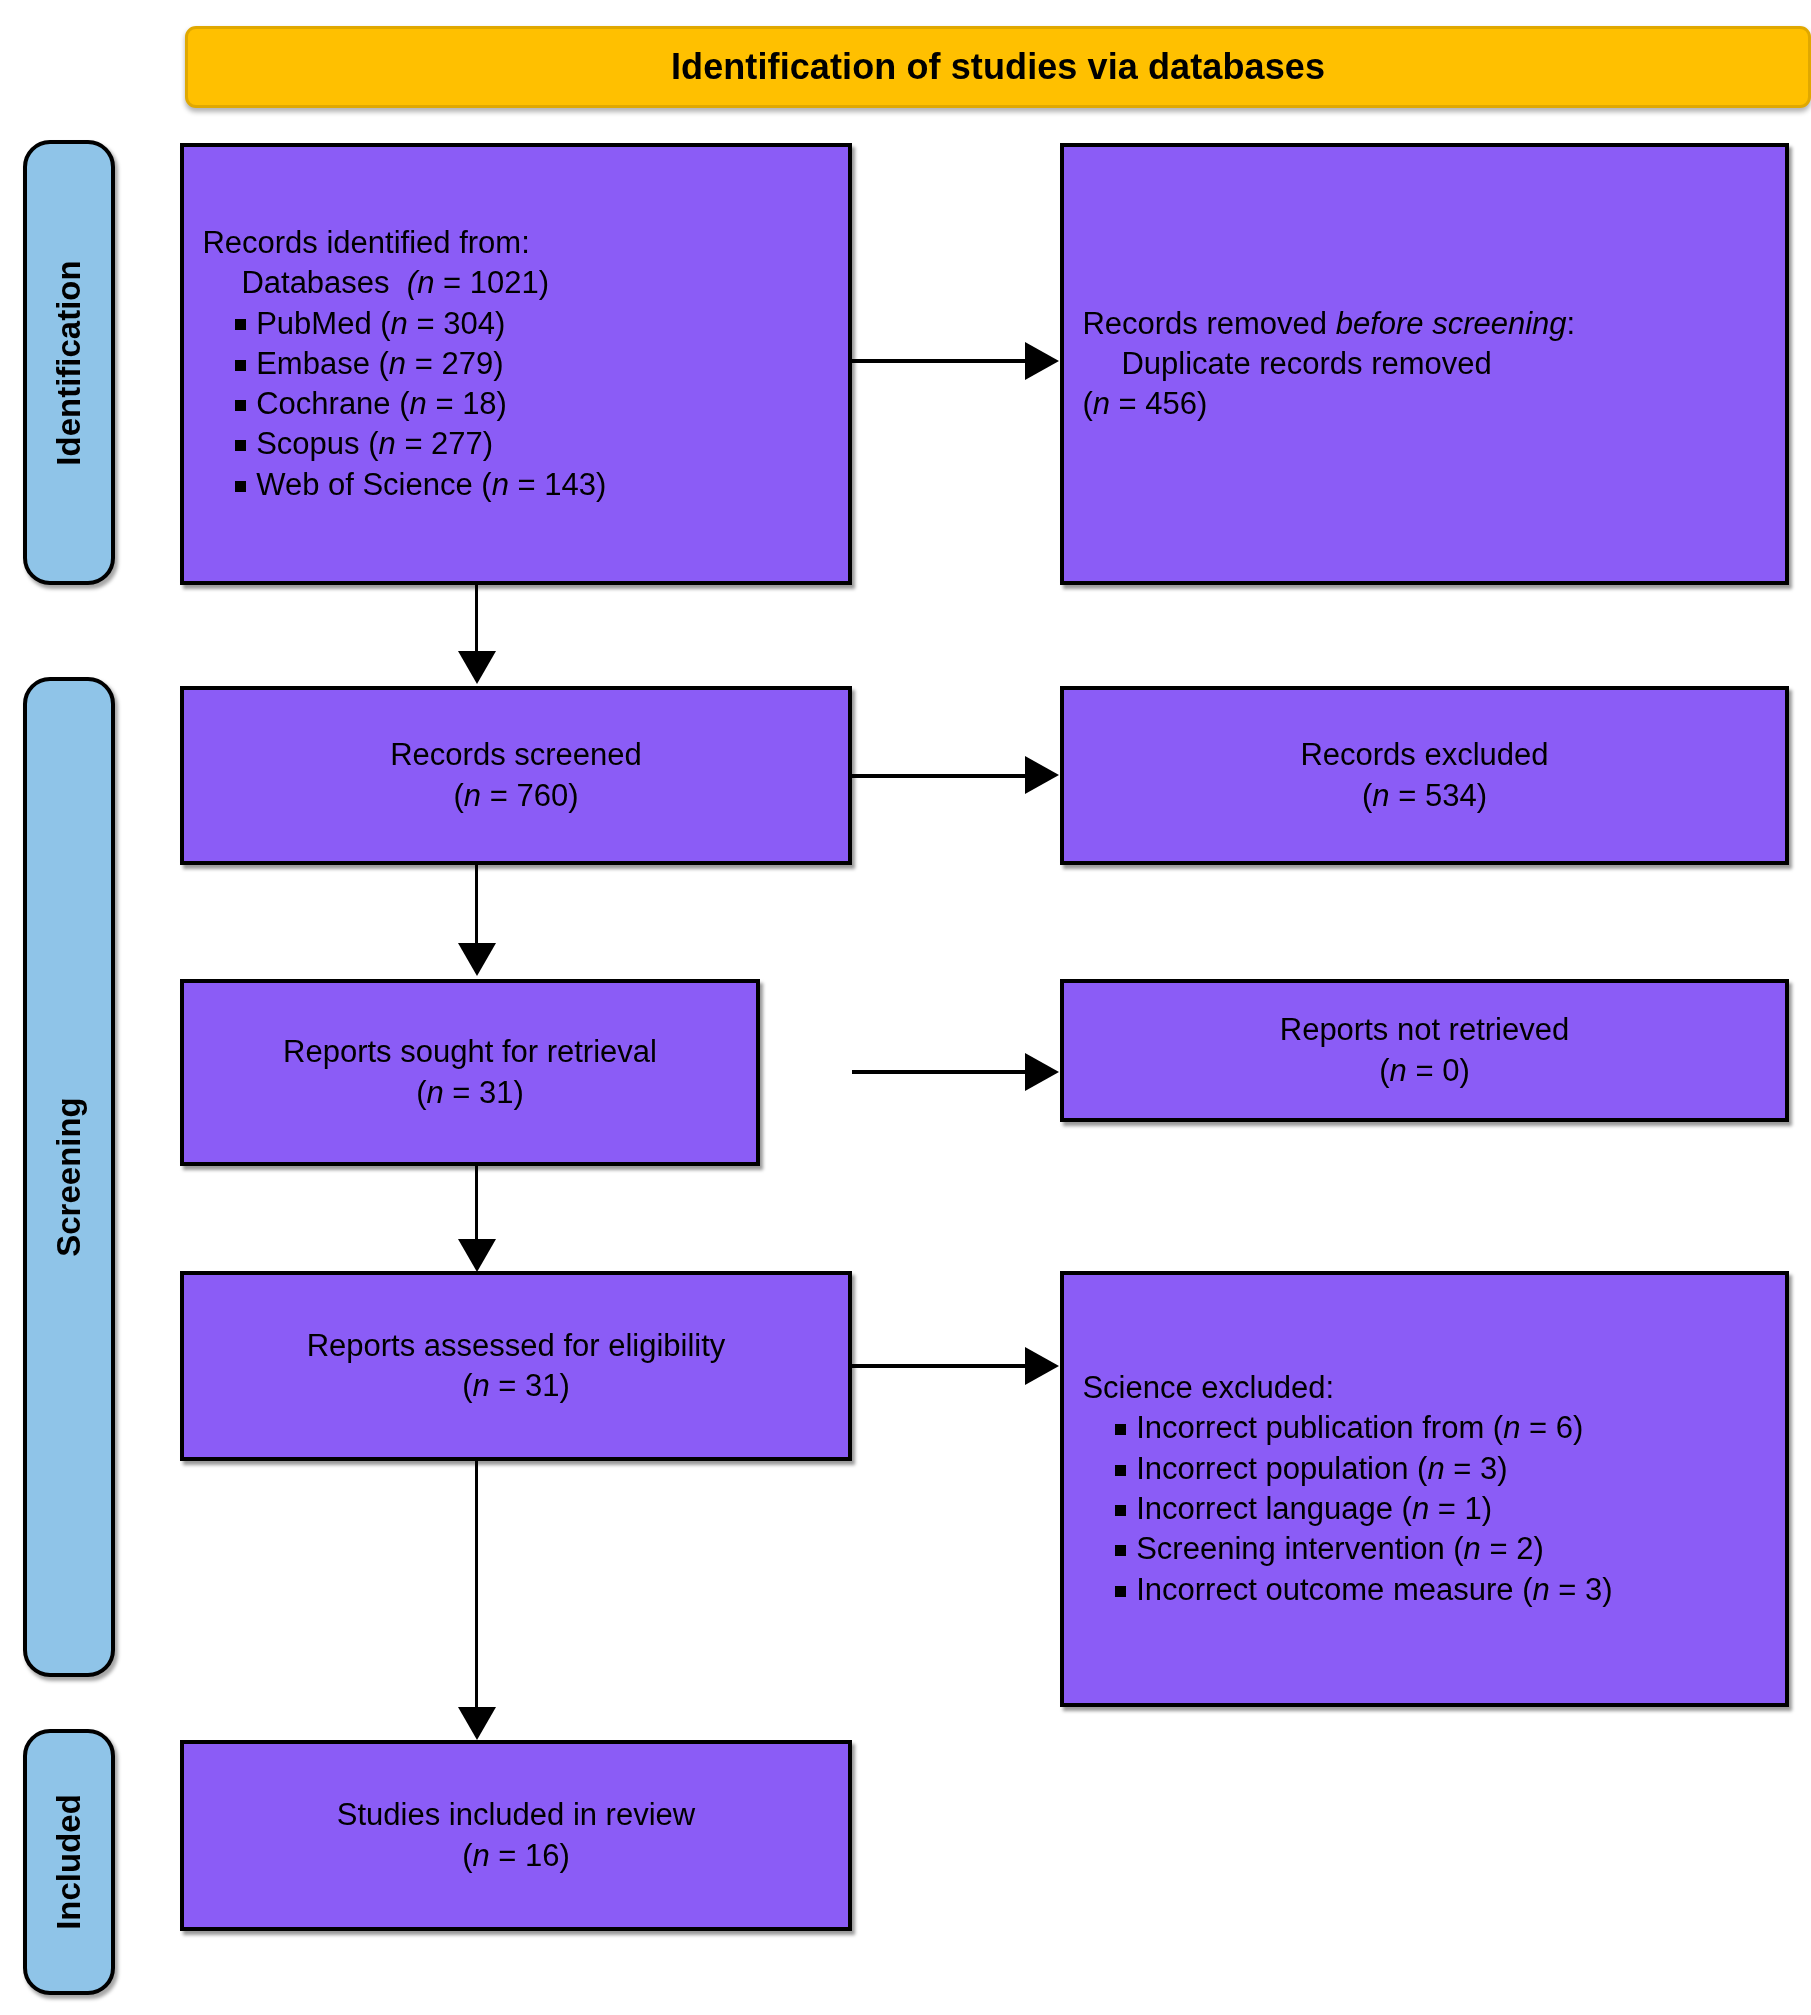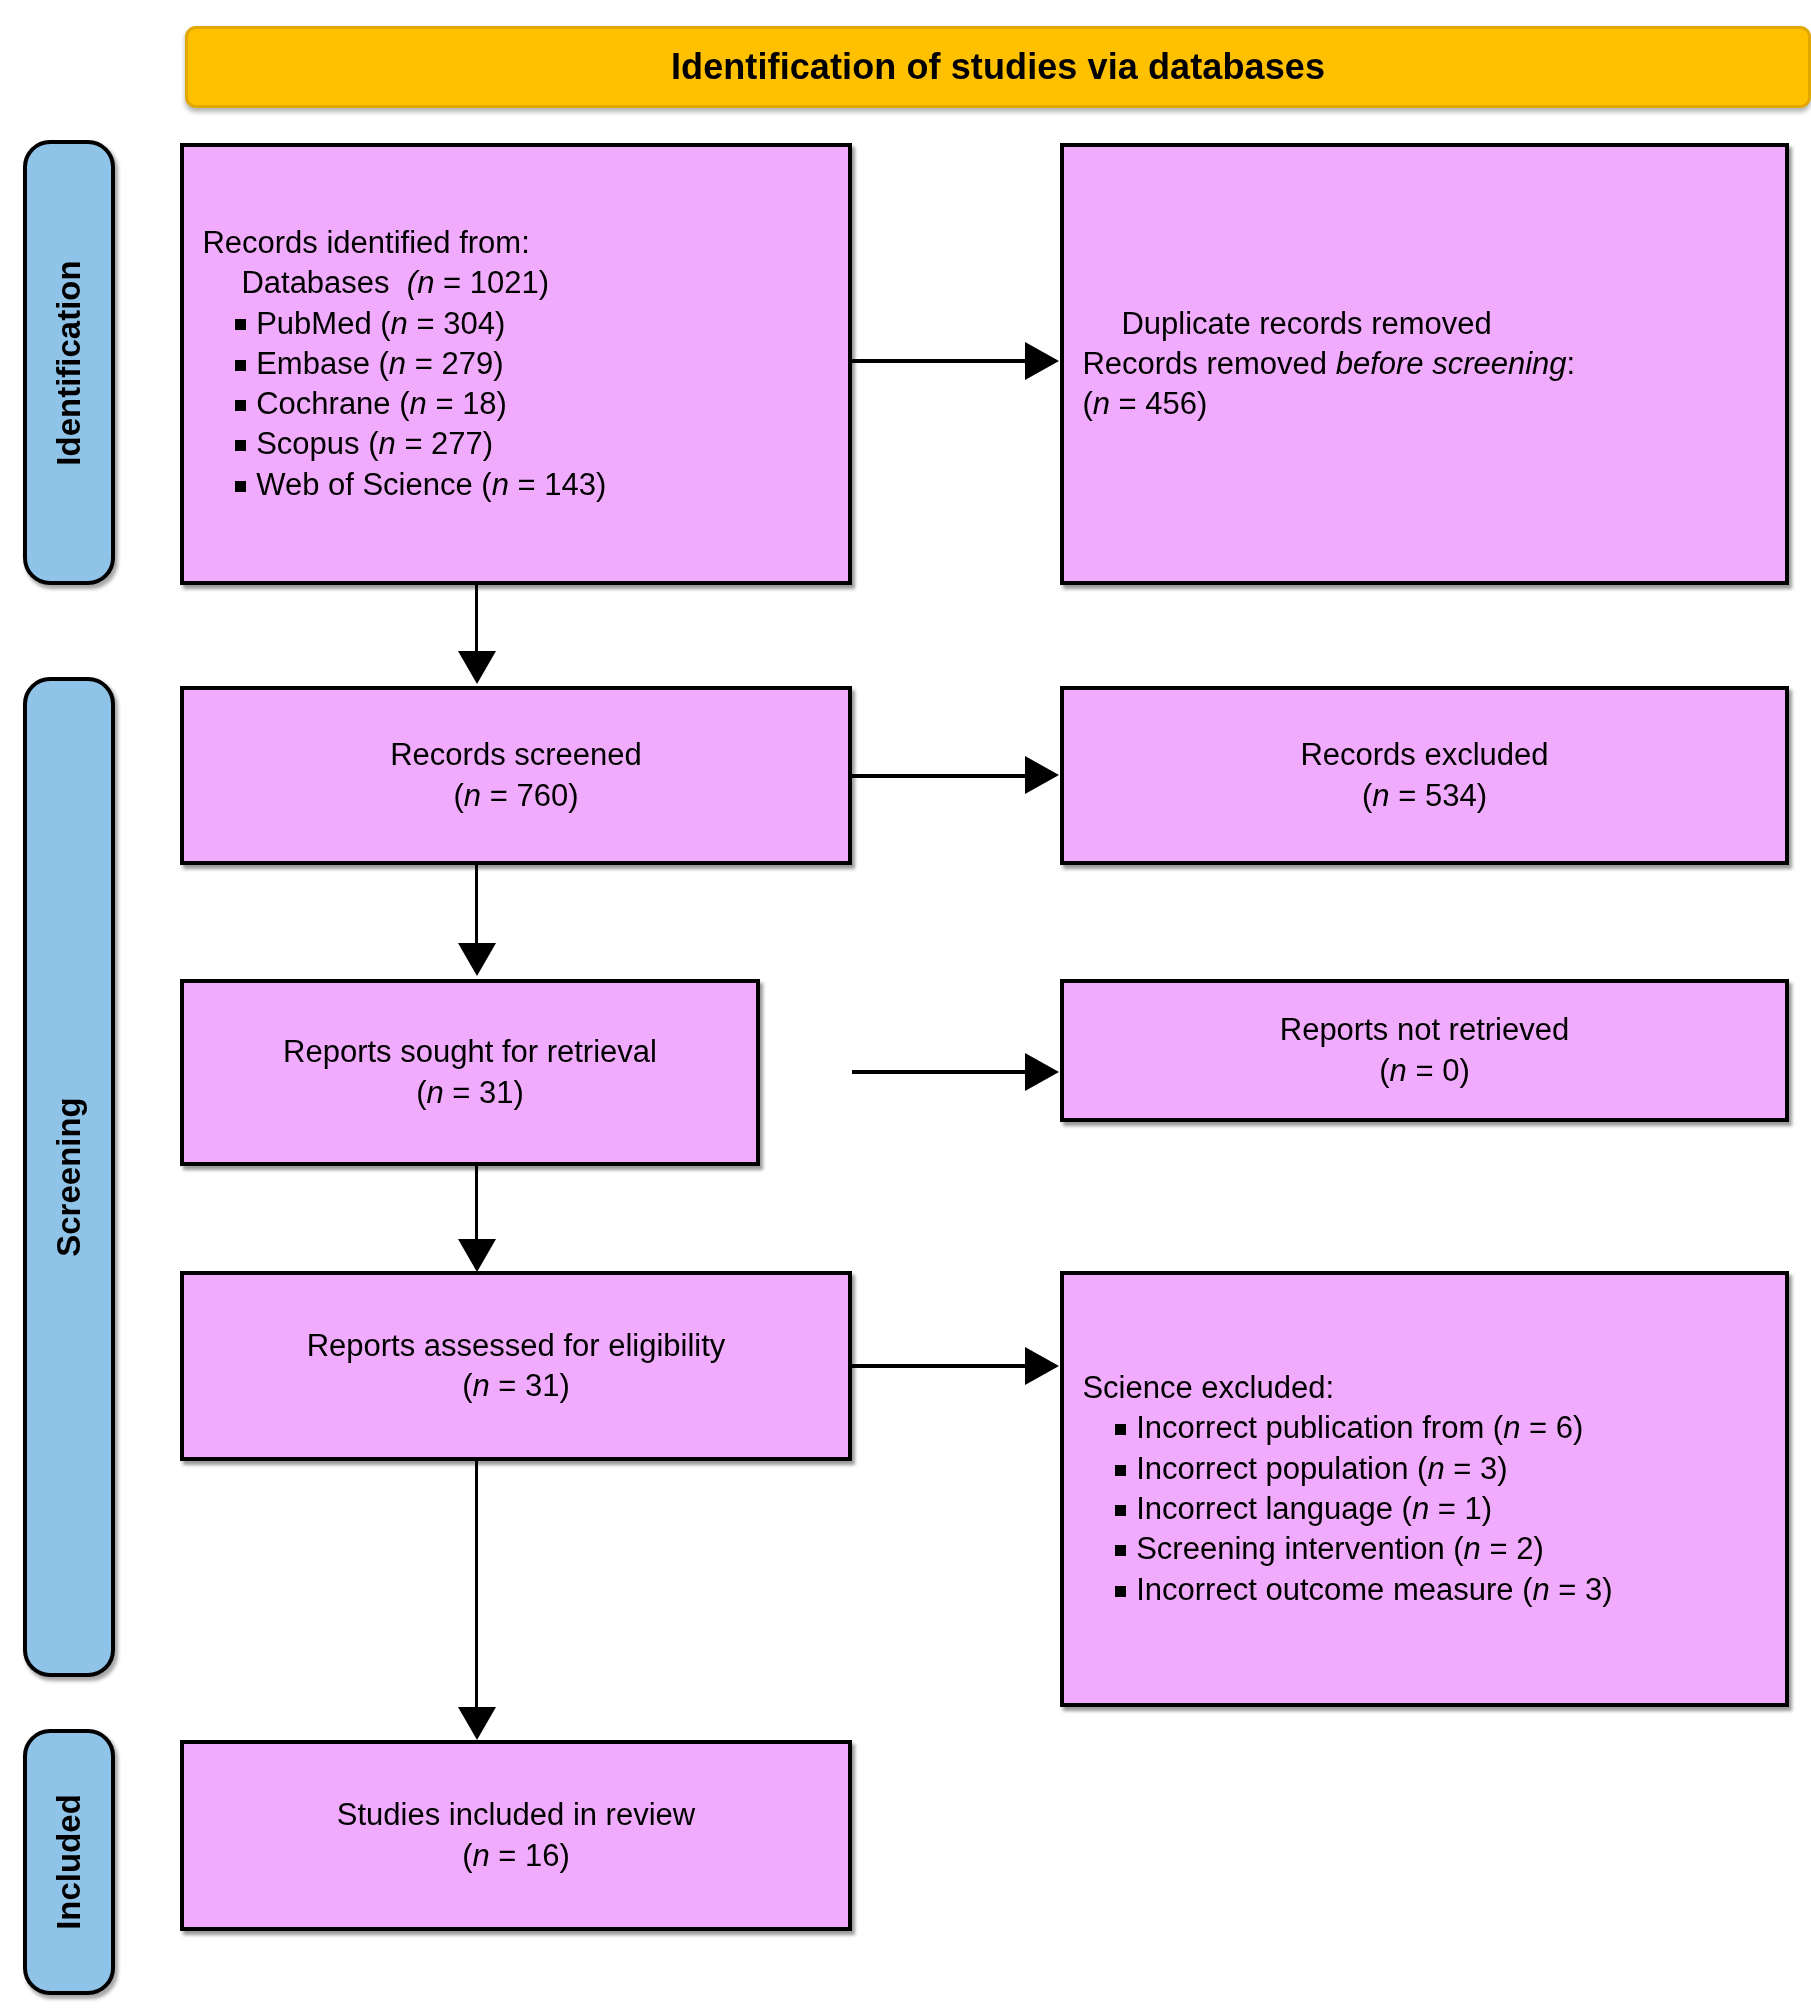--- a/index.html
+++ b/index.html
@@ -54,21 +54,21 @@
     transform-origin:center center;
     white-space:nowrap;
     font-size:33px;
     font-weight:bold;
     color:#000;
   }
 
   
   .box{
     position:absolute;
-    background:#f0abfc;
+    background:#8b5cf6;
     border:4.9px solid #000000;
     box-sizing:border-box;
     box-shadow:3.3px 3.8px 3.3px rgba(0,0,0,0.40);
     display:flex;
     flex-direction:column;
     justify-content:center;
   }
   .box .inner{
     padding:0 18.4px;
     width:100%;
@@ -166,24 +166,24 @@
       </div>
 
       <div class="line bullet">
         <span class="sq"></span><span>Web of Science</span><span>&nbsp;(</span><span class="it">n</span><span> = 143)</span>
       </div>
     </div>
   </div>
 
   <div class="box left" style="left:1060px; top:143px; width:729px; height:442px;">
     <div class="inner">
+      <div class="line">
+        <span>Records removed </span><span class="it">before screening</span><span>:</span>
+      </div>
       <div class="line indent1">Duplicate records removed</div>
-      <div class="line">
-        <span>Records removed </span><span class="it">before screening</span><span>:</span>
-      </div>
       <div class="line">
         <span>(</span><span class="it">n</span><span> = 456)</span>
       </div>
     </div>
   </div>
 
   <div class="box center" style="left:180px; top:686px; width:672px; height:179px;">
     <div class="inner">
       <div class="line">Records screened</div>
       <div class="line">

